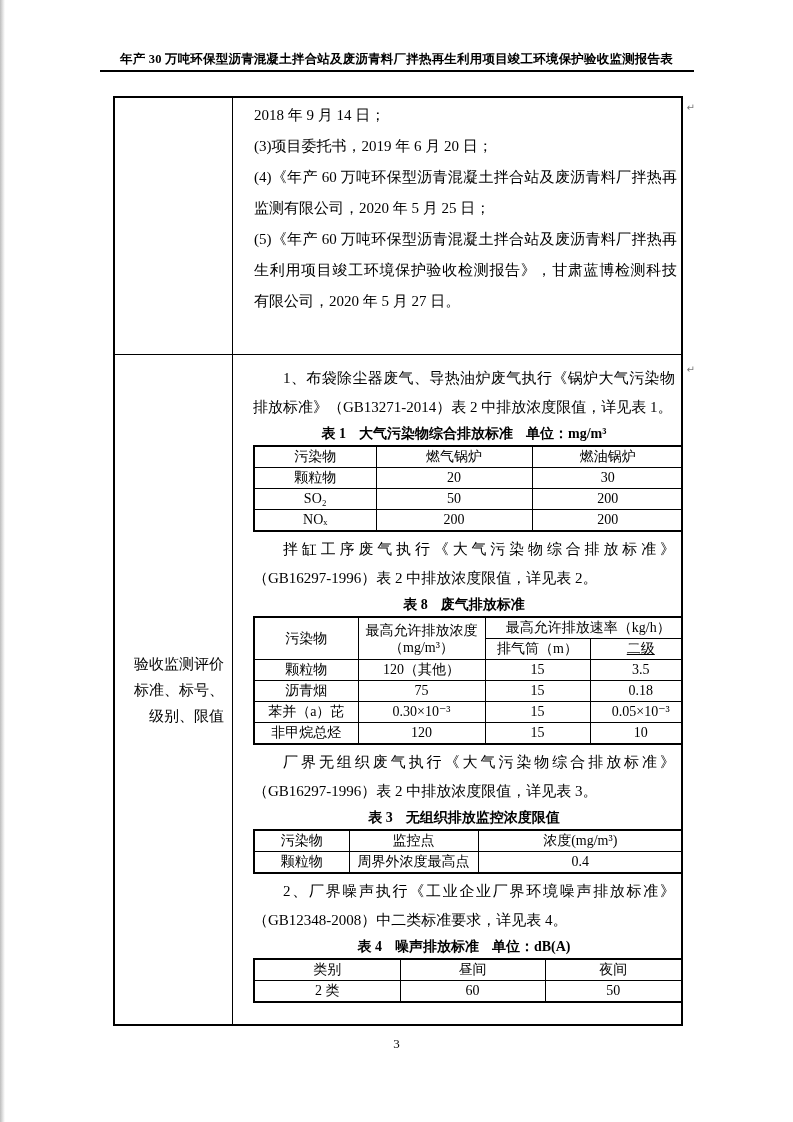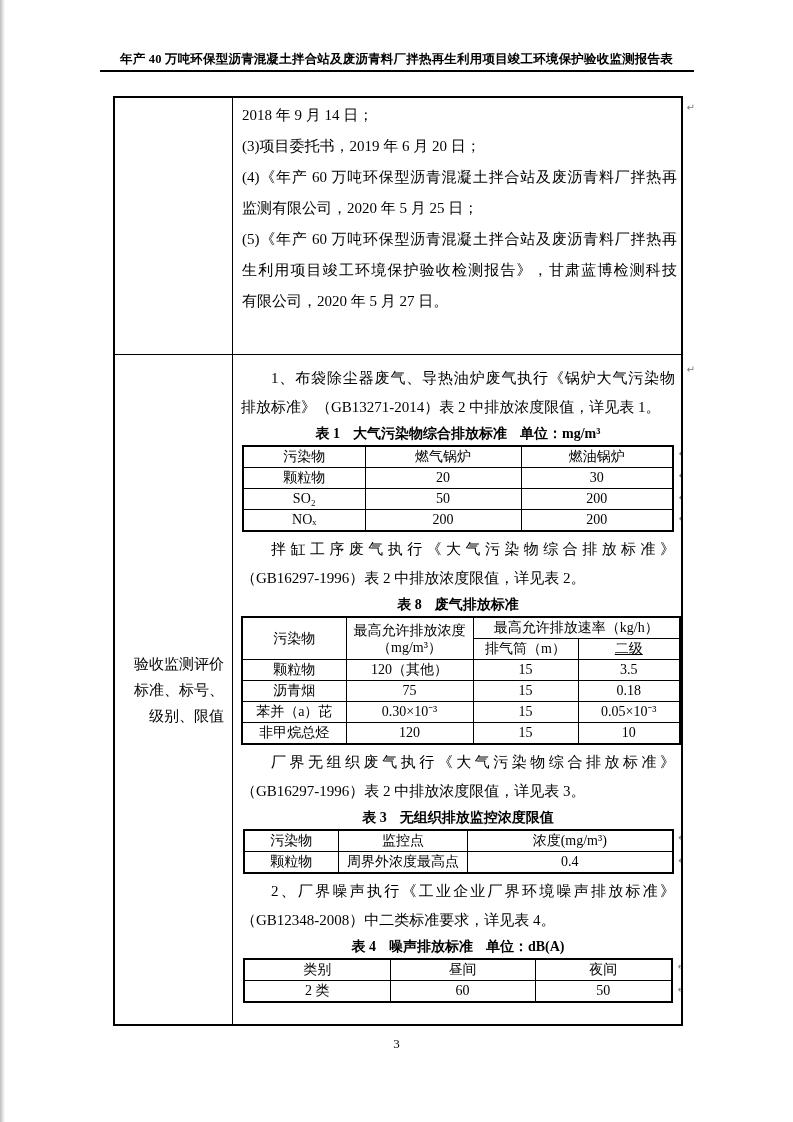--- a/index.html
+++ b/index.html
@@ -10,56 +10,56 @@
   .doc-title{position:absolute;top:51px;left:0;width:100%;text-align:center;
         font-weight:bold;font-size:12.5px;letter-spacing:0.2px;}
   .header-rule{position:absolute;left:100px;top:70px;width:594px;height:2px;background:#000;}
   .main-table{position:absolute;left:113px;top:96px;width:570px;height:930px;
         border:2px solid #000;box-sizing:border-box;display:flex;flex-direction:column;}
   .trow{display:flex;position:relative;}
   .trow1{height:256px;border-bottom:1px solid #000;}
   .trow2{flex:1;}
   .lcell{width:118px;flex-shrink:0;border-right:1px solid #000;box-sizing:border-box;
         display:flex;align-items:center;justify-content:center;padding:0 8px;}
-  .rcell{flex:1;min-width:0;box-sizing:border-box;}
+  .rcell{flex:1;min-width:0;box-sizing:border-box;margin-left:12px;}
   .trow1 .rcell{padding:2px 4px 0 9px;}
   .trow2 .rcell{padding:6px 6px 0 8px;overflow:hidden;}
   .label{font-size:15px;line-height:26px;text-align:right;}
   .line{font-size:15px;line-height:31px;white-space:normal;}
   .trow2 .line{line-height:29px;}
   .st{text-align:justify;text-align-last:justify;}
   .ind{text-indent:2em;}
   .para{margin:3px 0 1px;}
   .caption{text-align:center;font-weight:bold;font-size:14px;line-height:21px;margin:1px 0;}
   .cap-title{margin-left:13px;}
   .cap-unit{margin-left:13px;}
   .cap-unit:empty{margin-left:0;}
   .twrap{position:relative;width:fit-content;margin:0 auto 2px;}
   .dtable{border-collapse:collapse;border:2px solid #000;font-size:14px;table-layout:fixed;}
-  .dtable td{border:1px solid #000;text-align:center;height:20px;line-height:18px;padding:0 2px;overflow:hidden;font-family:Liberation Serif, serif;}
+  .dtable td{border:1px solid #000;text-align:center;height:20px;line-height:18px;padding:0 2px;overflow:hidden;}
   .hline{line-height:17px;}
   .u{text-decoration:underline;}
   .t1{width:432px;} .t1 col.c0{width:122px;} .t1 col.c1{width:156px;} .t1 col.c2{width:152px;}
   .t2{width:438px;} .t2 col.c0{width:104px;} .t2 col.c1{width:127px;} .t2 col.c2{width:105px;} .t2 col.c3{width:102px;}
   .t3{width:429px;} .t3 col.c0{width:95px;}  .t3 col.c1{width:129px;} .t3 col.c2{width:205px;}
   .t4{width:428px;} .t4 col.c0{width:146px;} .t4 col.c1{width:145px;} .t4 col.c2{width:137px;}
   .marks{position:absolute;right:-13px;top:0;height:100%;display:flex;flex-direction:column;}
   .mk{flex:1;font-size:10px;color:#7a7a7a;line-height:1;padding-top:4px;font-family:"DejaVu Sans",sans-serif;}
   .cellmark{position:absolute;right:-14px;font-size:10px;color:#7a7a7a;font-family:"DejaVu Sans",sans-serif;}
   .trow1 .cellmark{top:4px;}
   .trow2 .cellmark{top:9px;}
   .page-number{position:absolute;top:1036px;left:0;width:100%;text-align:center;font-size:13px;}
 </style>
 </head>
 <body>
 
 <div class="page">
   <div class="edge-shade"></div>
 
-  <div class="doc-title">年产 40 万吨环保型沥青混凝土拌合站及废沥青料厂拌热再生利用项目竣工环境保护验收监测报告表</div>
+  <div class="doc-title">年产 30 万吨环保型沥青混凝土拌合站及废沥青料厂拌热再生利用项目竣工环境保护验收监测报告表</div>
   <div class="header-rule"></div>
 
   <div class="main-table">
 
     <div class="trow trow1">
       <div class="lcell"></div>
       <div class="rcell">
         <div class="line">2018 年 9 月 14 日；</div>
         <div class="line">(3)项目委托书，2019 年 6 月 20 日；</div>
         <div class="line st">(4)《年产 60 万吨环保型沥青混凝土拌合站及废沥青料厂拌热再</div>

